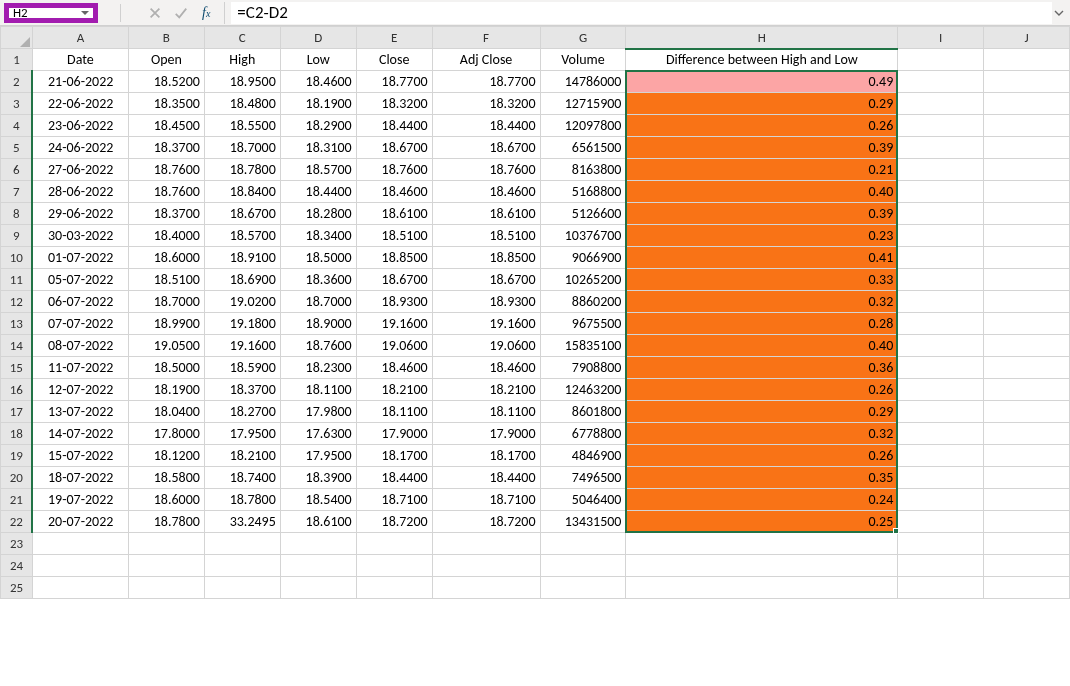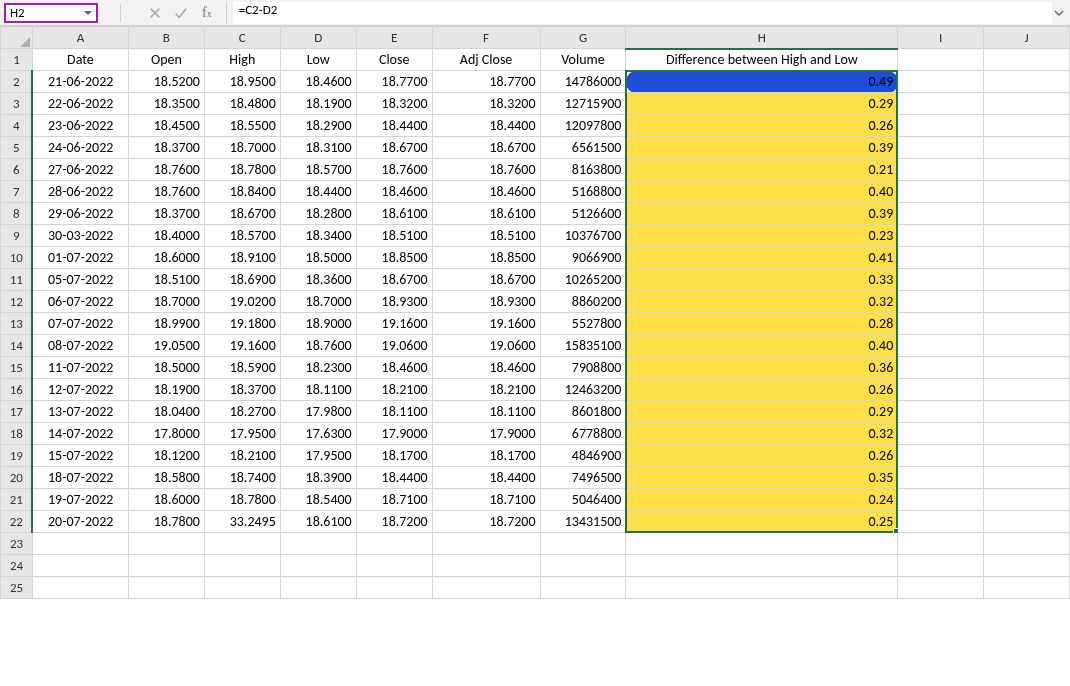--- a/index.html
+++ b/index.html
@@ -15,21 +15,21 @@
     align-items: center;
     height: 26px;
     background: #f3f2f1;
     border-bottom: 1px solid #d0d0d0;
     padding-left: 4px;
   }
   .name-box {
     width: 94px;
     height: 20px;
     background: #ffffff;
-    border: 2px solid #a21caf;
+    border: 5px solid #a21caf;
     display: flex;
     align-items: center;
     justify-content: space-between;
     padding: 0 4px;
     font-size: 13px;
   }
   .name-box-dd {
     width: 0; height: 0;
     border-left: 4px solid transparent;
     border-right: 4px solid transparent;
@@ -37,33 +37,34 @@
   }
   .fb-sep { width: 44px; display:flex; justify-content:center; }
   .fb-sep-bar { width:1px; height:18px; background:#d0d0d0;}
   .fb-btn {
     width: 26px; height: 24px;
     display: flex; align-items: center; justify-content: center;
     color: #b0b0b0;
   }
   .fb-btn svg { width:14px; height:14px; }
   .fx-label {
+    font-style: italic;
     font-family: "Times New Roman", serif;
     font-size: 14px;
-    color: #737373;
+    color: #0c4a6e;
     padding: 0 8px;
   }
   .fb-sep2 { width:1px; height:22px; background:#d0d0d0; margin:0 6px;}
   .formula-input {
     flex: 1;
     height: 22px;
     background: #ffffff;
     border: none;
     padding: 0 6px;
-    font-size: 13px;
+    font-size: 17px;
   }
   .fb-exp {
     width:18px; display:flex; align-items:center; justify-content:center;
     color:#666;
     padding-right:4px;
   }
 
   .sheet-wrap {
     position: relative;
     overflow: hidden;
@@ -114,22 +115,22 @@
   .cG{width:108px;}
   .cH{width:86px;}
   .cI{width:272px;}
   .cJ{width:86px;}
   .cK{width:86px;}
 
   .txt-left{text-align:center;}
   .txt-right{text-align:right;}
 
   
-  td.sel { background:#fde047; }
-  td.sel.active { background:#1d4ed8;border-radius:10px; }
+  td.sel { background:#f97316; }
+  td.sel.active { background:#fca5a5; }
 
   
   .sel-rect {
     position:absolute;
     border:2px solid #217346;
     pointer-events:none;
   }
   .sel-handle {
     position:absolute;
     right:-3px; bottom:-3px;
@@ -369,21 +370,21 @@
           <td></td>
         </tr>
         <tr>
           <th class="rowhead rowhead-active">13</th>
           <td class="txt-left">07-07-2022</td>
           <td class="txt-right">18.9900</td>
           <td class="txt-right">19.1800</td>
           <td class="txt-right">18.9000</td>
           <td class="txt-right">19.1600</td>
           <td class="txt-right">19.1600</td>
-          <td class="txt-right">5527800</td>
+          <td class="txt-right">9675500</td>
           <td class="txt-right sel">0.28</td>
           <td></td>
           <td></td>
         </tr>
         <tr>
           <th class="rowhead rowhead-active">14</th>
           <td class="txt-left">08-07-2022</td>
           <td class="txt-right">19.0500</td>
           <td class="txt-right">19.1600</td>
           <td class="txt-right">18.7600</td>

